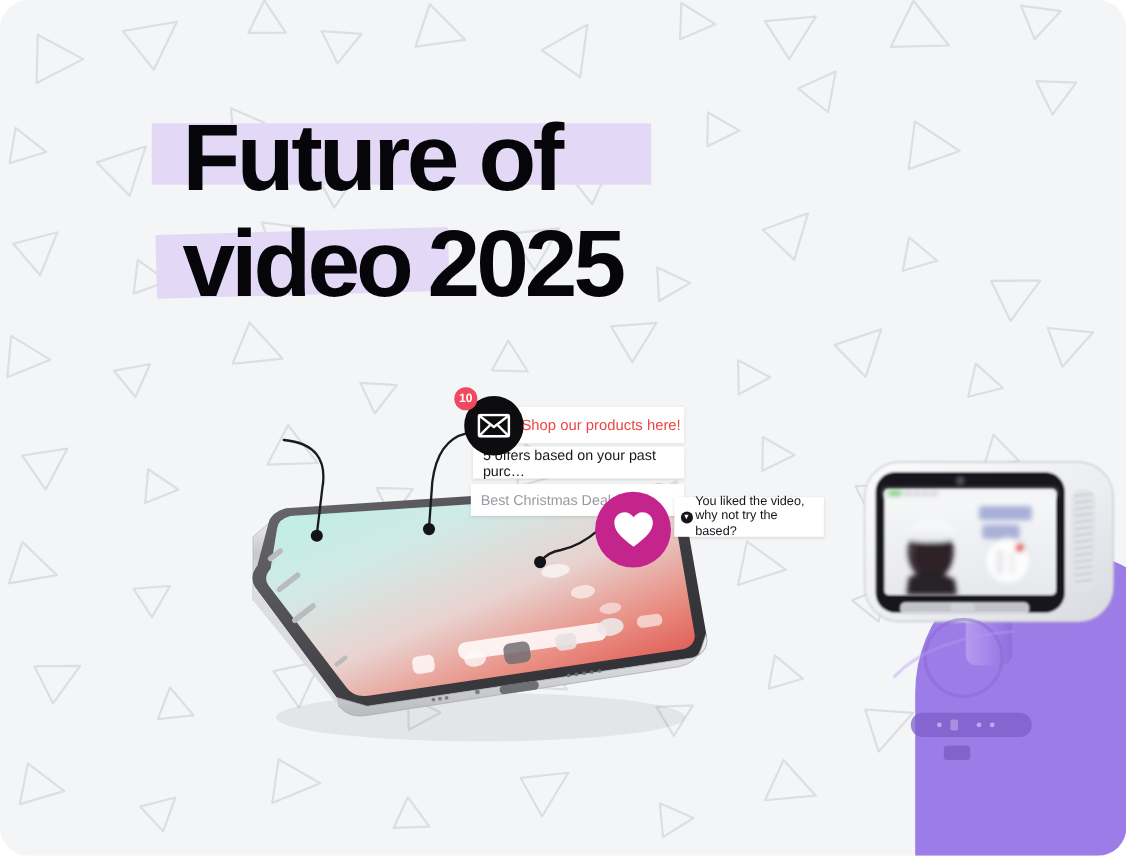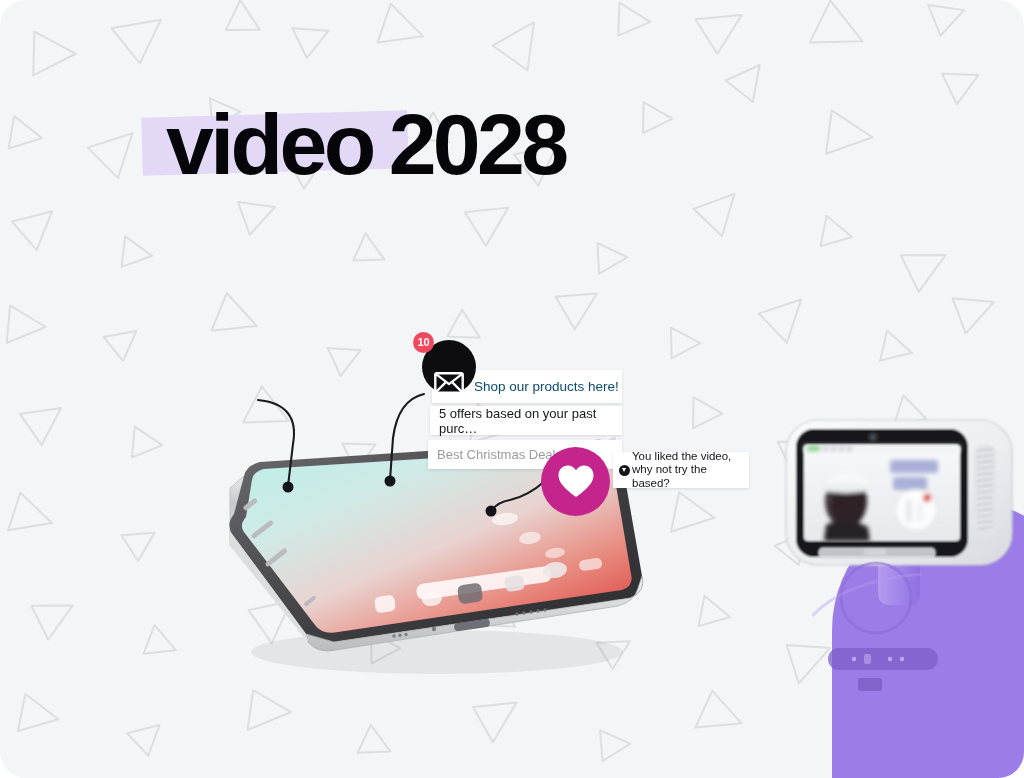--- a/index.html
+++ b/index.html
@@ -139,28 +139,28 @@
   }
   #fs-t1 { left: 78px; top: 10px; width: 9px; }
   #fs-t2 { left: 90px; top: 12px; width: 4px; background:#2b2b30; }
   #fs-t3 { left: 80px; top: 48px; width: 6px; background:#2b2b30; }
   #fs-t4 { left: 89px; top: 47px; width: 4px; }
 
   
   #mail-bubble {
     position: absolute;
     left: 422px;
-    top: 340px;
+    top: 360px;
     width: 54px;
     height: 54px;
     border-radius: 50%;
     background: #0d0d10;
     z-index: 9;
     display: flex;
-    align-items: flex-end;
+    align-items: center;
     justify-content: center;
   }
   #mail-badge {
     position: absolute;
     left: -9px;
     top: -8px;
     min-width: 21px;
     height: 21px;
     border-radius: 11px;
     background: #f0485f;
@@ -199,21 +199,21 @@
     font-family: "Liberation Sans", sans-serif;
     z-index: 8;
   }
   #notif-1 {
     left: 432px;
     top: 370px;
     width: 190px;
     height: 33px;
     padding-left: 42px;
     font-size: 13.5px;
-    color: #0c4a6e;
+    color: #ef4444;
   }
   #notif-2 {
     left: 430px;
     top: 406px;
     width: 192px;
     height: 29px;
     padding-left: 9px;
     font-size: 13px;
     color: #18181d;
   }
@@ -375,23 +375,27 @@
       <path d="M 132 725 L 164 734 L 139 755 Z" transform="rotate(-30 145 738)"></path>
       <path d="M 248 695 L 290 707 L 252 735 Z" transform="rotate(14 270 714)"></path>
       <path d="M 360 730 L 392 739 L 367 760 Z" transform="rotate(38 373 743)"></path>
       <path d="M 478 698 L 520 710 L 483 738 Z" transform="rotate(-22 499 715)"></path>
       <path d="M 598 732 L 630 741 L 605 762 Z" transform="rotate(8 611 745)"></path>
       <path d="M 700 700 L 742 712 L 705 740 Z" transform="rotate(32 722 717)"></path>
     </g>
   </svg>
 
   <div id="headline">
+    <div class="head-line" id="line1">
+      <span class="hl-band" id="band-1"></span>
+      <span class="hl-text">Future of</span>
+    </div>
     <div class="head-line" id="line2">
       <span class="hl-band" id="band-2"></span>
-      <span class="hl-text">video</span><span class="hl-text" style="margin-left:16px;">2028</span>
+      <span class="hl-text">video</span><span class="hl-text" style="margin-left:16px;">2025</span>
     </div>
   </div>
 
   <svg id="robot" viewBox="0 0 246 363" xmlns="http://www.w3.org/2000/svg">
     <defs>
       <linearGradient id="robHead" x1="0" y1="0" x2="1" y2="1">
         <stop offset="0%" stop-color="#fbfbfd"></stop>
         <stop offset="55%" stop-color="#eceef1"></stop>
         <stop offset="100%" stop-color="#d8dadf"></stop>
       </linearGradient>

